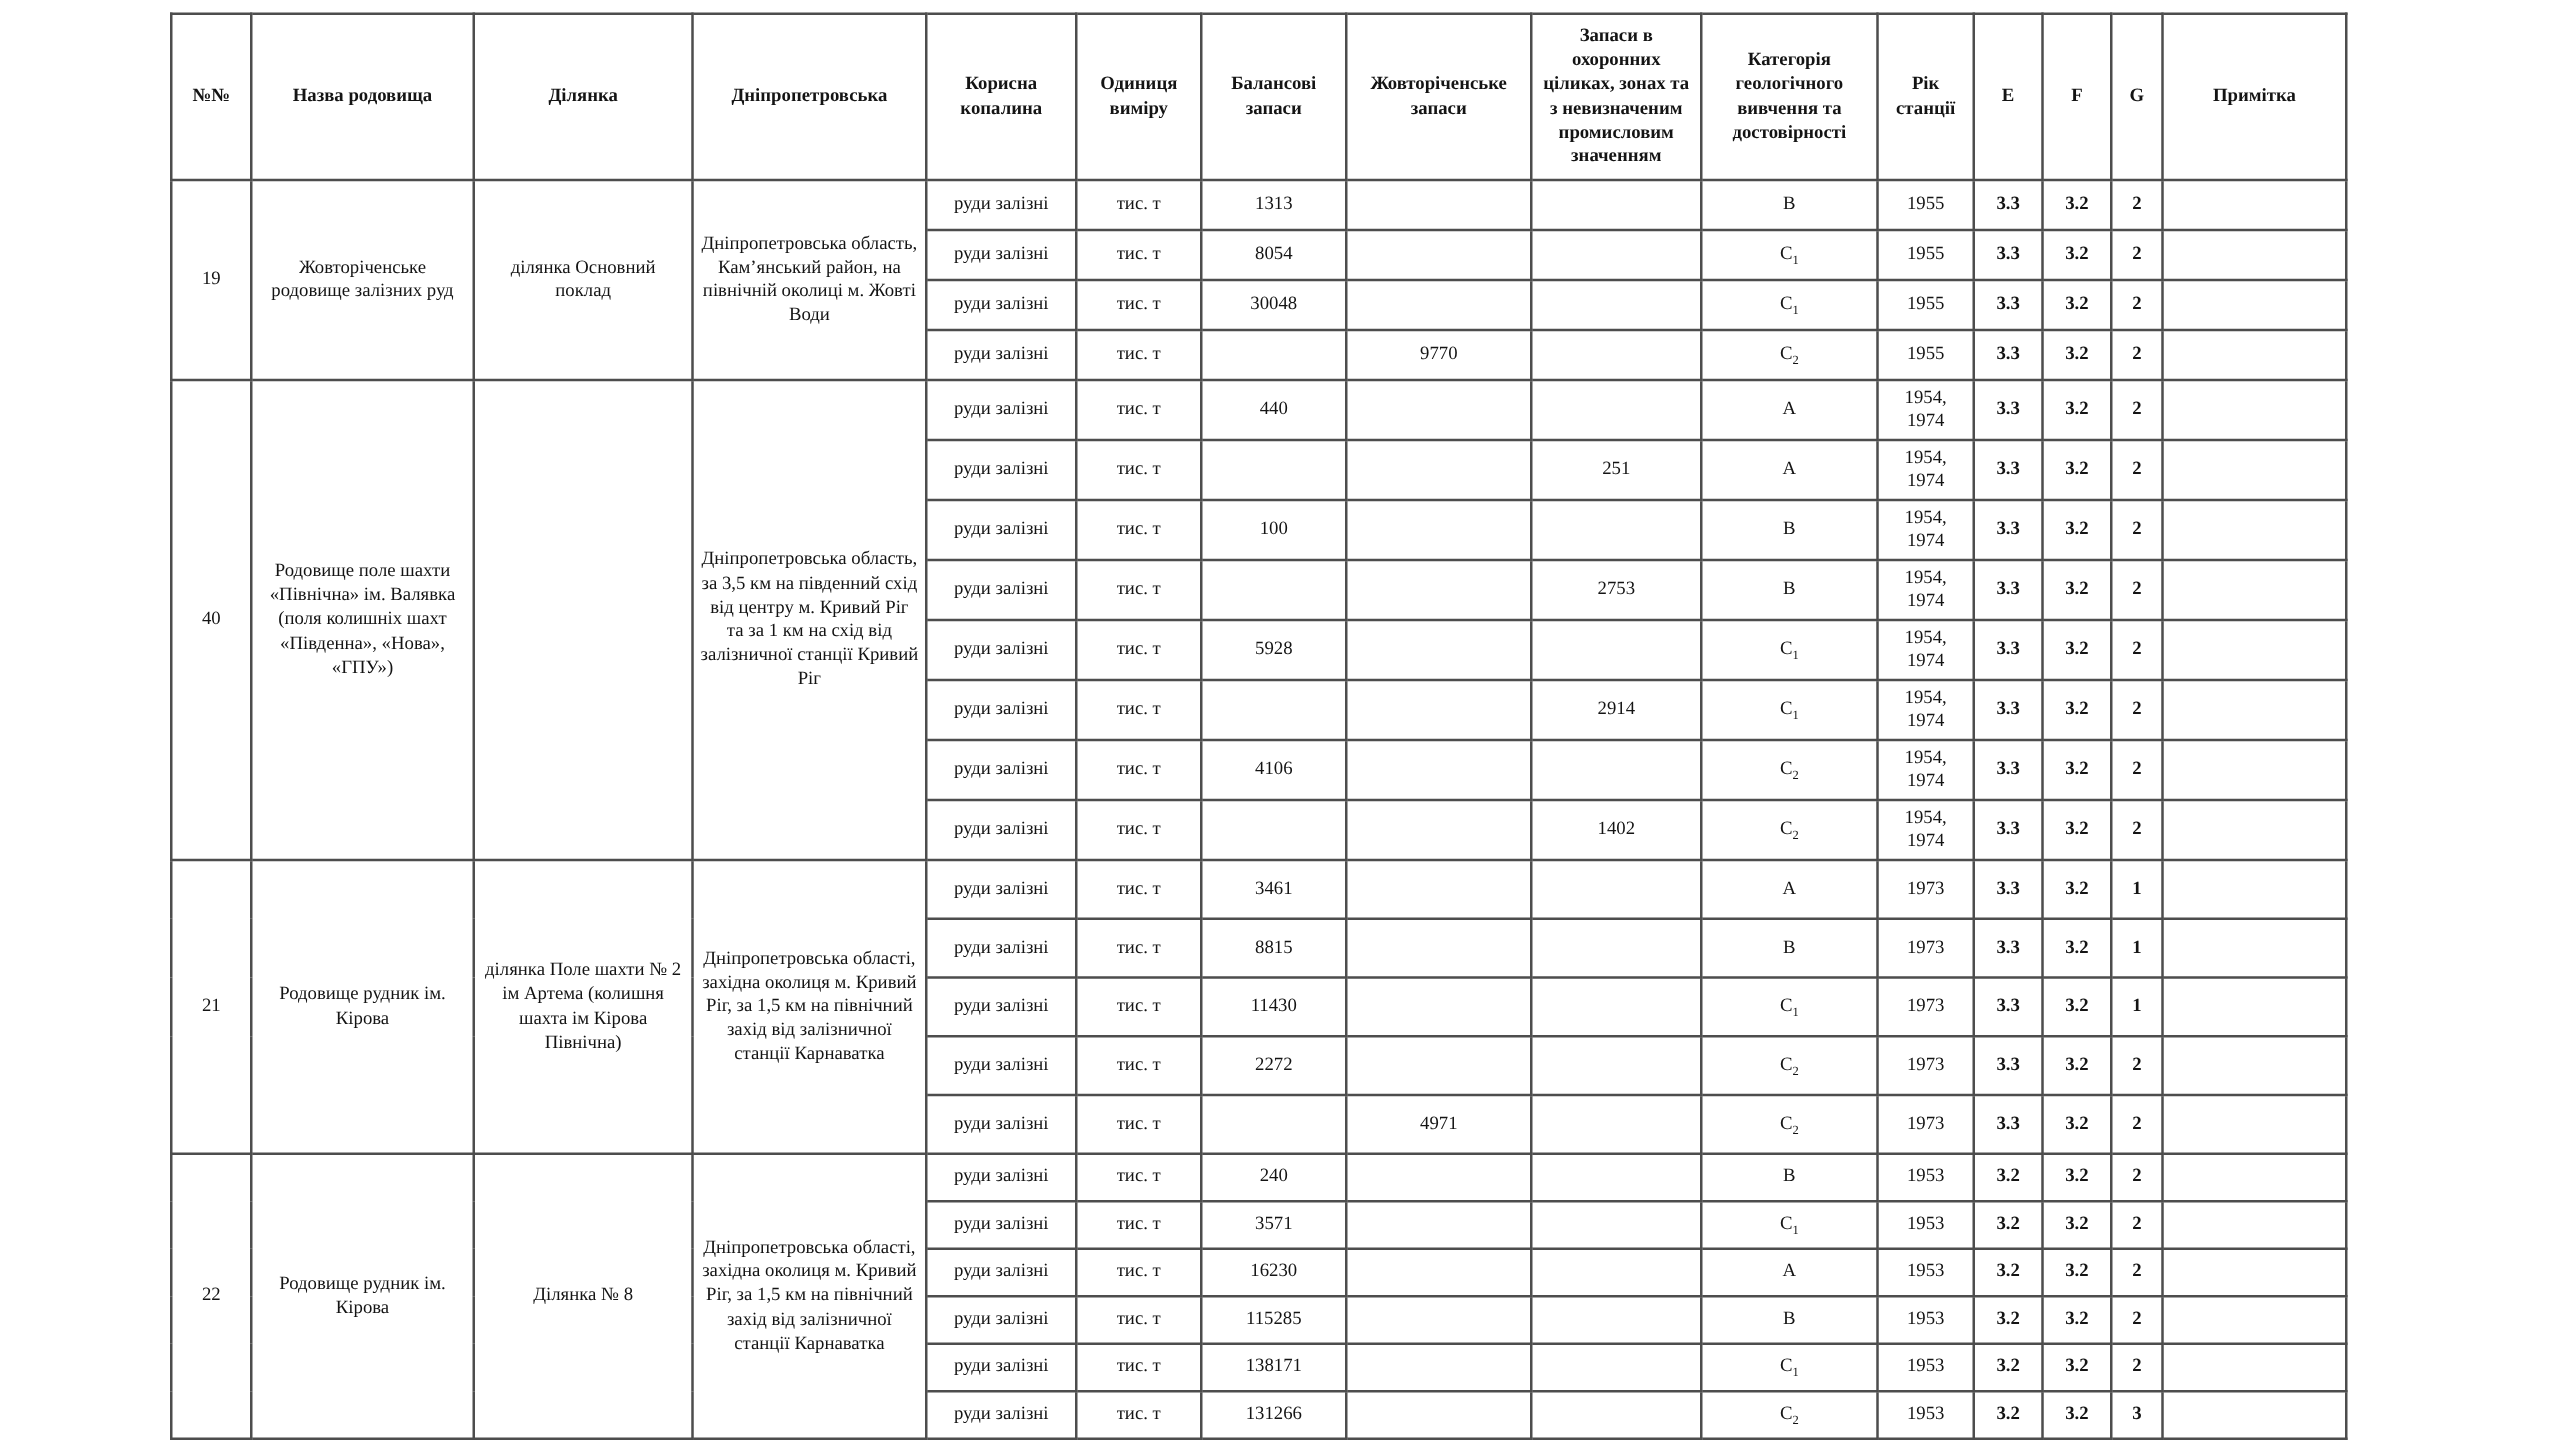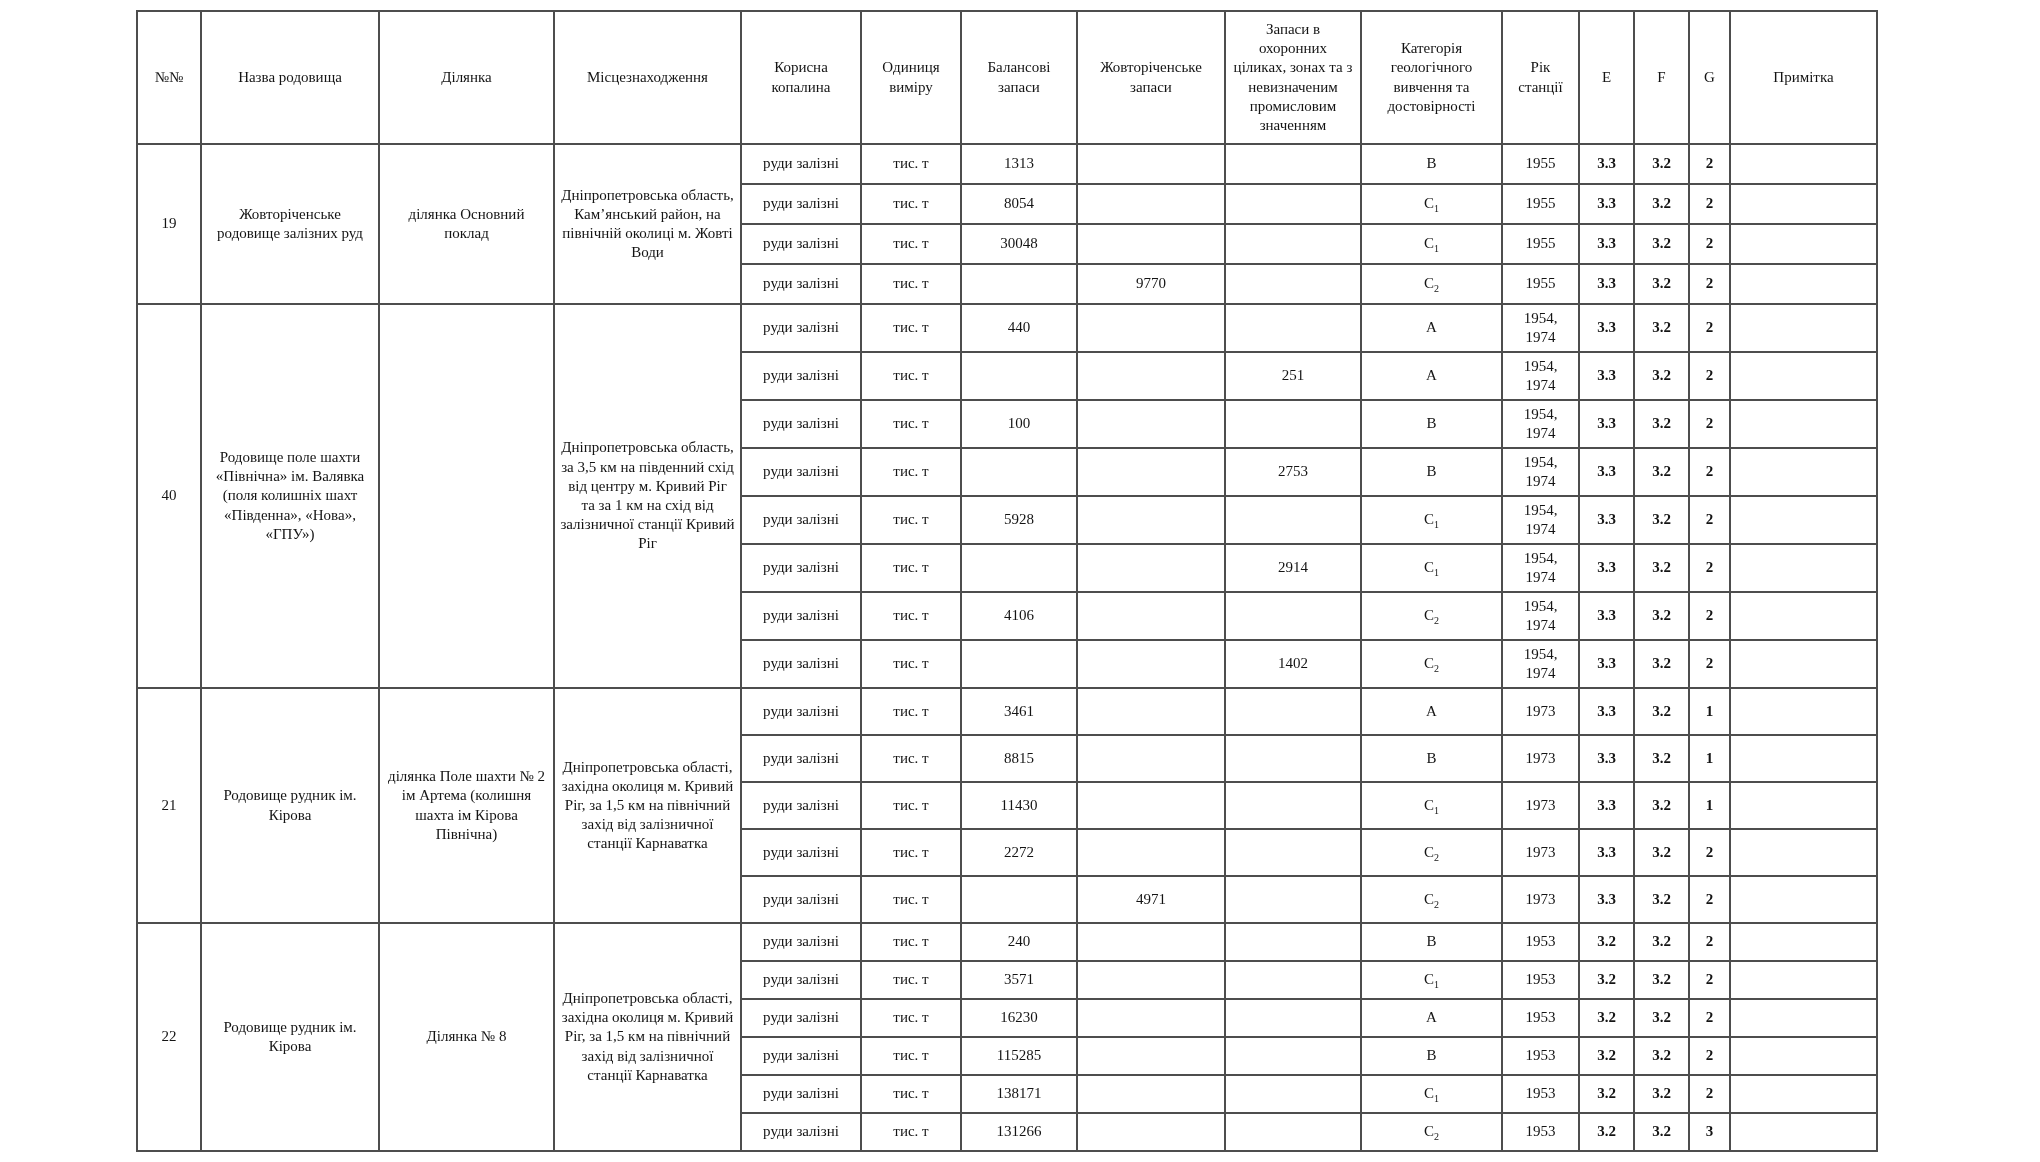--- a/index.html
+++ b/index.html
@@ -27,21 +27,21 @@
     border: 2px solid #4d4d4d;
     text-align: center;
     vertical-align: middle;
     padding: 2px 5px;
     font-size: 15px;
     line-height: 1.28;
     overflow: hidden;
     word-wrap: break-word;
   }
   #deposits-table th {
-    font-weight: normal;
+    font-weight: bold;
   }
   .bold { font-weight: bold; }
   .sub {
     font-size: 10px;
     vertical-align: -4px;
     line-height: 1;
   }
 </style>
 </head>
 <body>
@@ -63,21 +63,21 @@
         <col style="width: 55px;">
         <col style="width: 55px;">
         <col style="width: 41px;">
         <col style="width: 147px;">
       </colgroup>
     <thead>
         <tr style="height: 133px;">
           <th>№№</th>
           <th>Назва родовища</th>
           <th>Ділянка</th>
-          <th>Місцезнаходження</th>
+          <th>Дніпропетровська</th>
           <th>Корисна копалина</th>
           <th>Одиниця виміру</th>
           <th>Балансові запаси</th>
           <th>Жовторіченське запаси</th>
           <th>Запаси в охоронних ціликах, зонах та з невизначеним промисловим значенням</th>
           <th>Категорія геологічного вивчення та достовірності</th>
           <th>Рік станції</th>
           <th>E</th>
           <th>F</th>
           <th>G</th>

